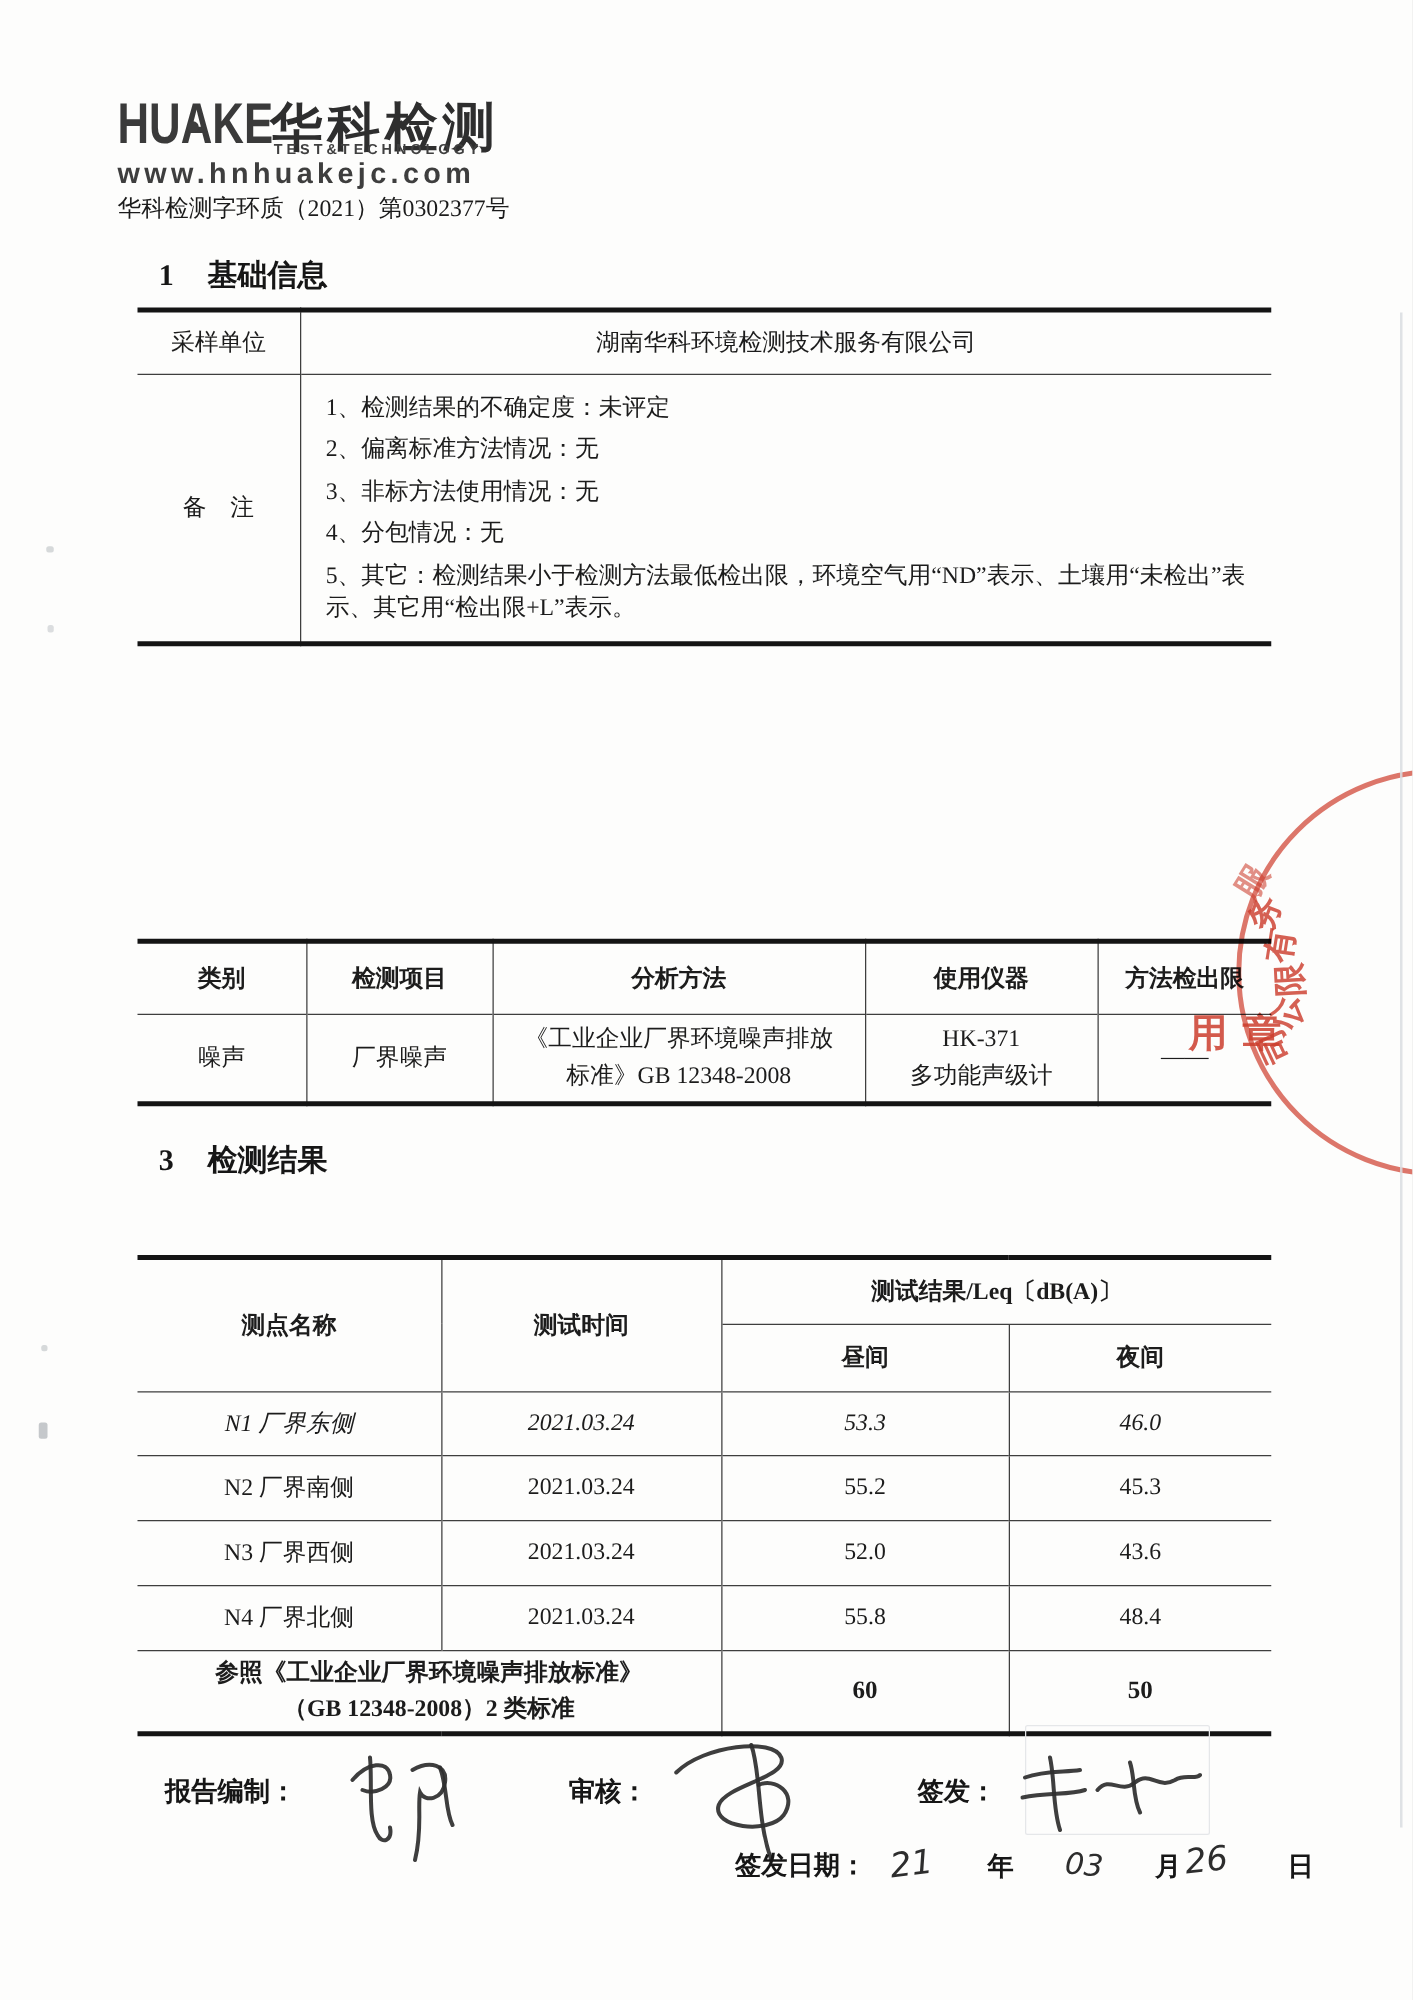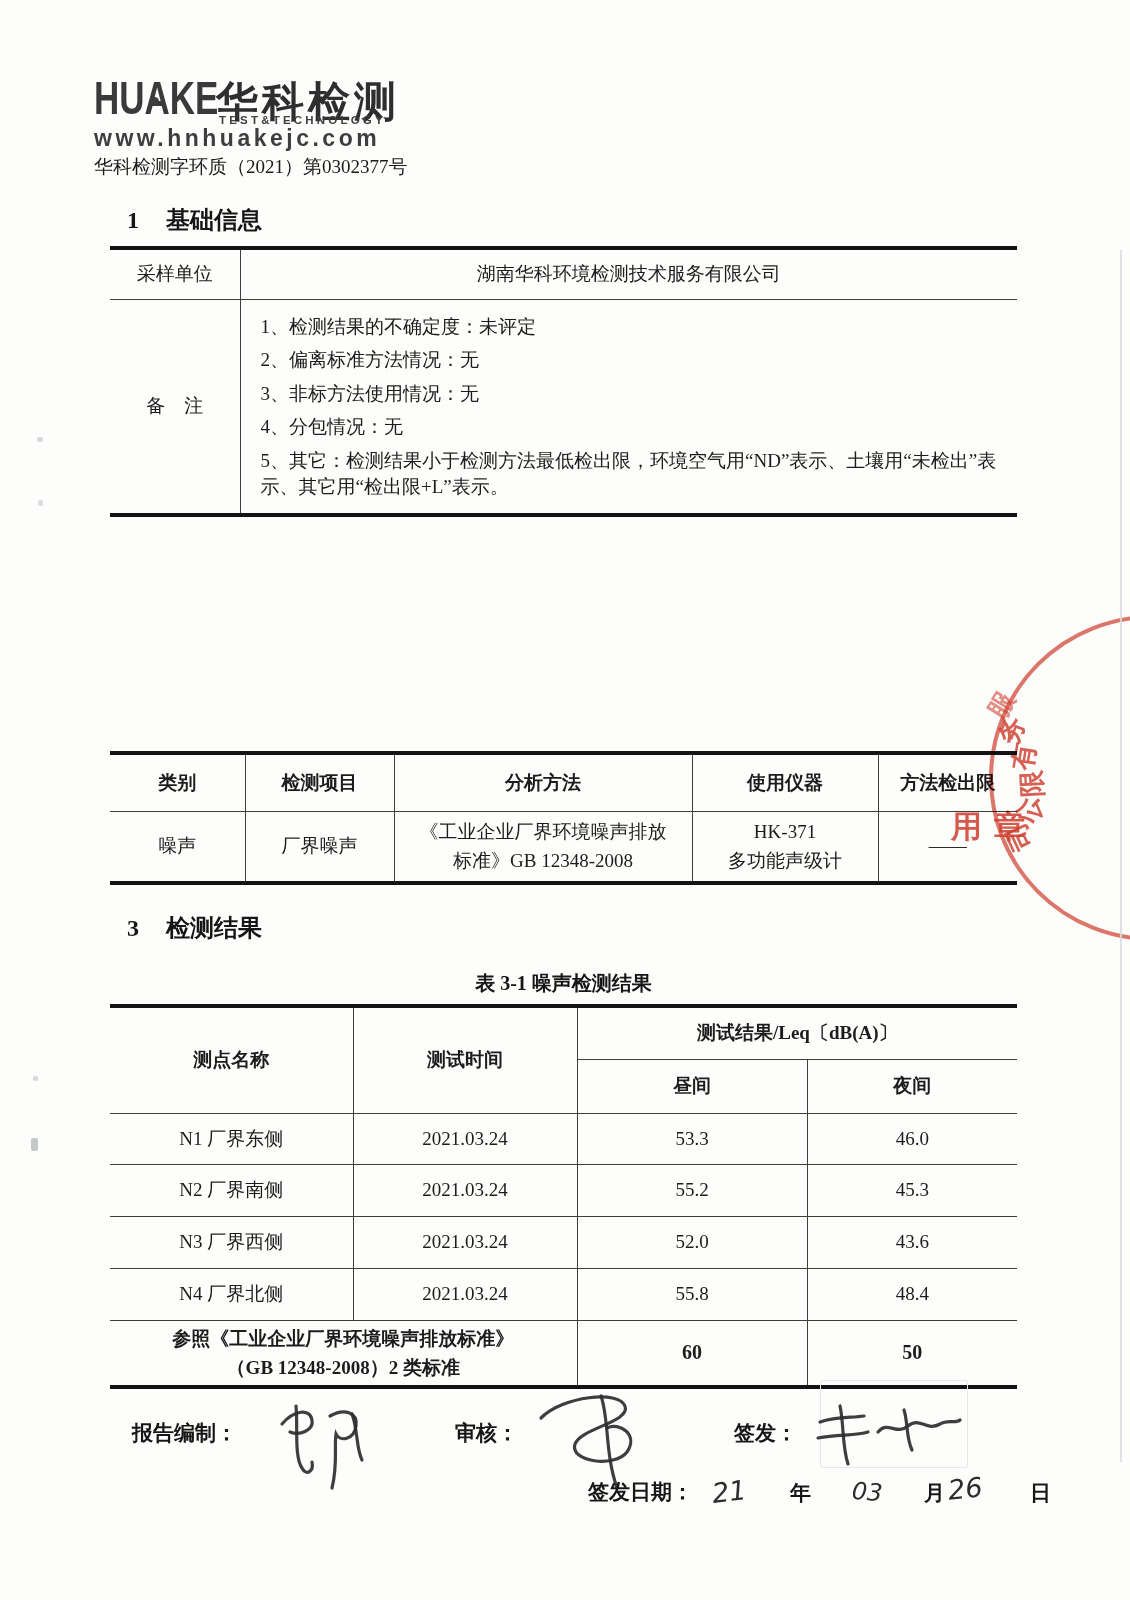--- a/index.html
+++ b/index.html
@@ -137,40 +137,39 @@
         <div>多功能声级计</div>
       </td>
       <td class="bl bt">——</td>
     </tr>
   </tbody>
     </table>
 
   <div class="h" style="top:912px;">
     <span class="no">3</span><span>检测结果</span>
   </div>
-  <div class="t-title" style="top:970px;">表 3-1 噪声检测结果</div>
 
   <table class="t" style="top:1004px;">
     <colgroup>
         <col style="width:243px">
         <col style="width:224px">
         <col style="width:230px">
         <col style="width:210px">
       </colgroup>
     <tbody>
         <tr style="height:53px;">
       <td rowspan="2" class="bold">测点名称</td>
       <td rowspan="2" class="bl bold">测试时间</td>
       <td colspan="2" class="bl bold">测试结果/Leq〔dB(A)〕</td>
     </tr>
     <tr style="height:54px;">
       <td class="bl bt bold">昼间</td>
       <td class="bl bt bold">夜间</td>
     </tr>
-    <tr style="height:51px;">
+    <tr style="height:51px;font-style:italic;">
       <td class="bt">N1 厂界东侧</td>
       <td class="bl bt">2021.03.24</td>
       <td class="bl bt">53.3</td>
       <td class="bl bt">46.0</td>
     </tr>
     <tr style="height:52px;">
       <td class="bt">N2 厂界南侧</td>
       <td class="bl bt">2021.03.24</td>
       <td class="bl bt">55.2</td>
       <td class="bl bt">45.3</td>

